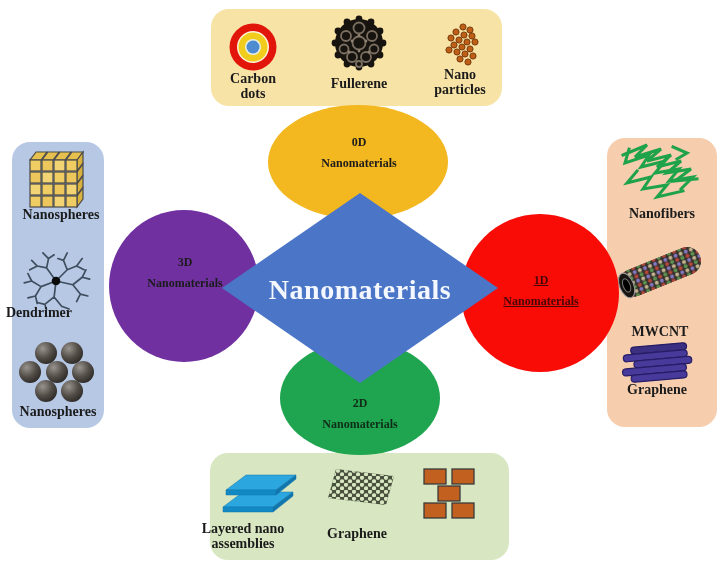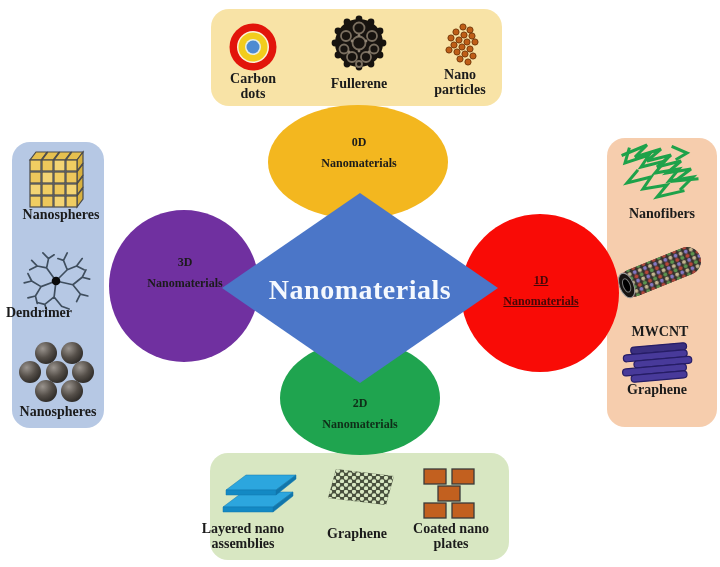--- a/index.html
+++ b/index.html
@@ -295,18 +295,14 @@
     <span class="ln">Graphene</span>
   </div>
 
   <div class="lbl" style="left:243px;top:536px">
     <span class="ln">Layered nano</span>
     <span class="ln">assemblies</span>
   </div>
   <div class="lbl" style="left:357px;top:534px">
     <span class="ln">Graphene</span>
   </div>
-  <div class="lbl" style="left:451px;top:536px">
-    <span class="ln">Coated nano</span>
-    <span class="ln">plates</span>
-  </div>
 
 </div>
 
 </body></html>

